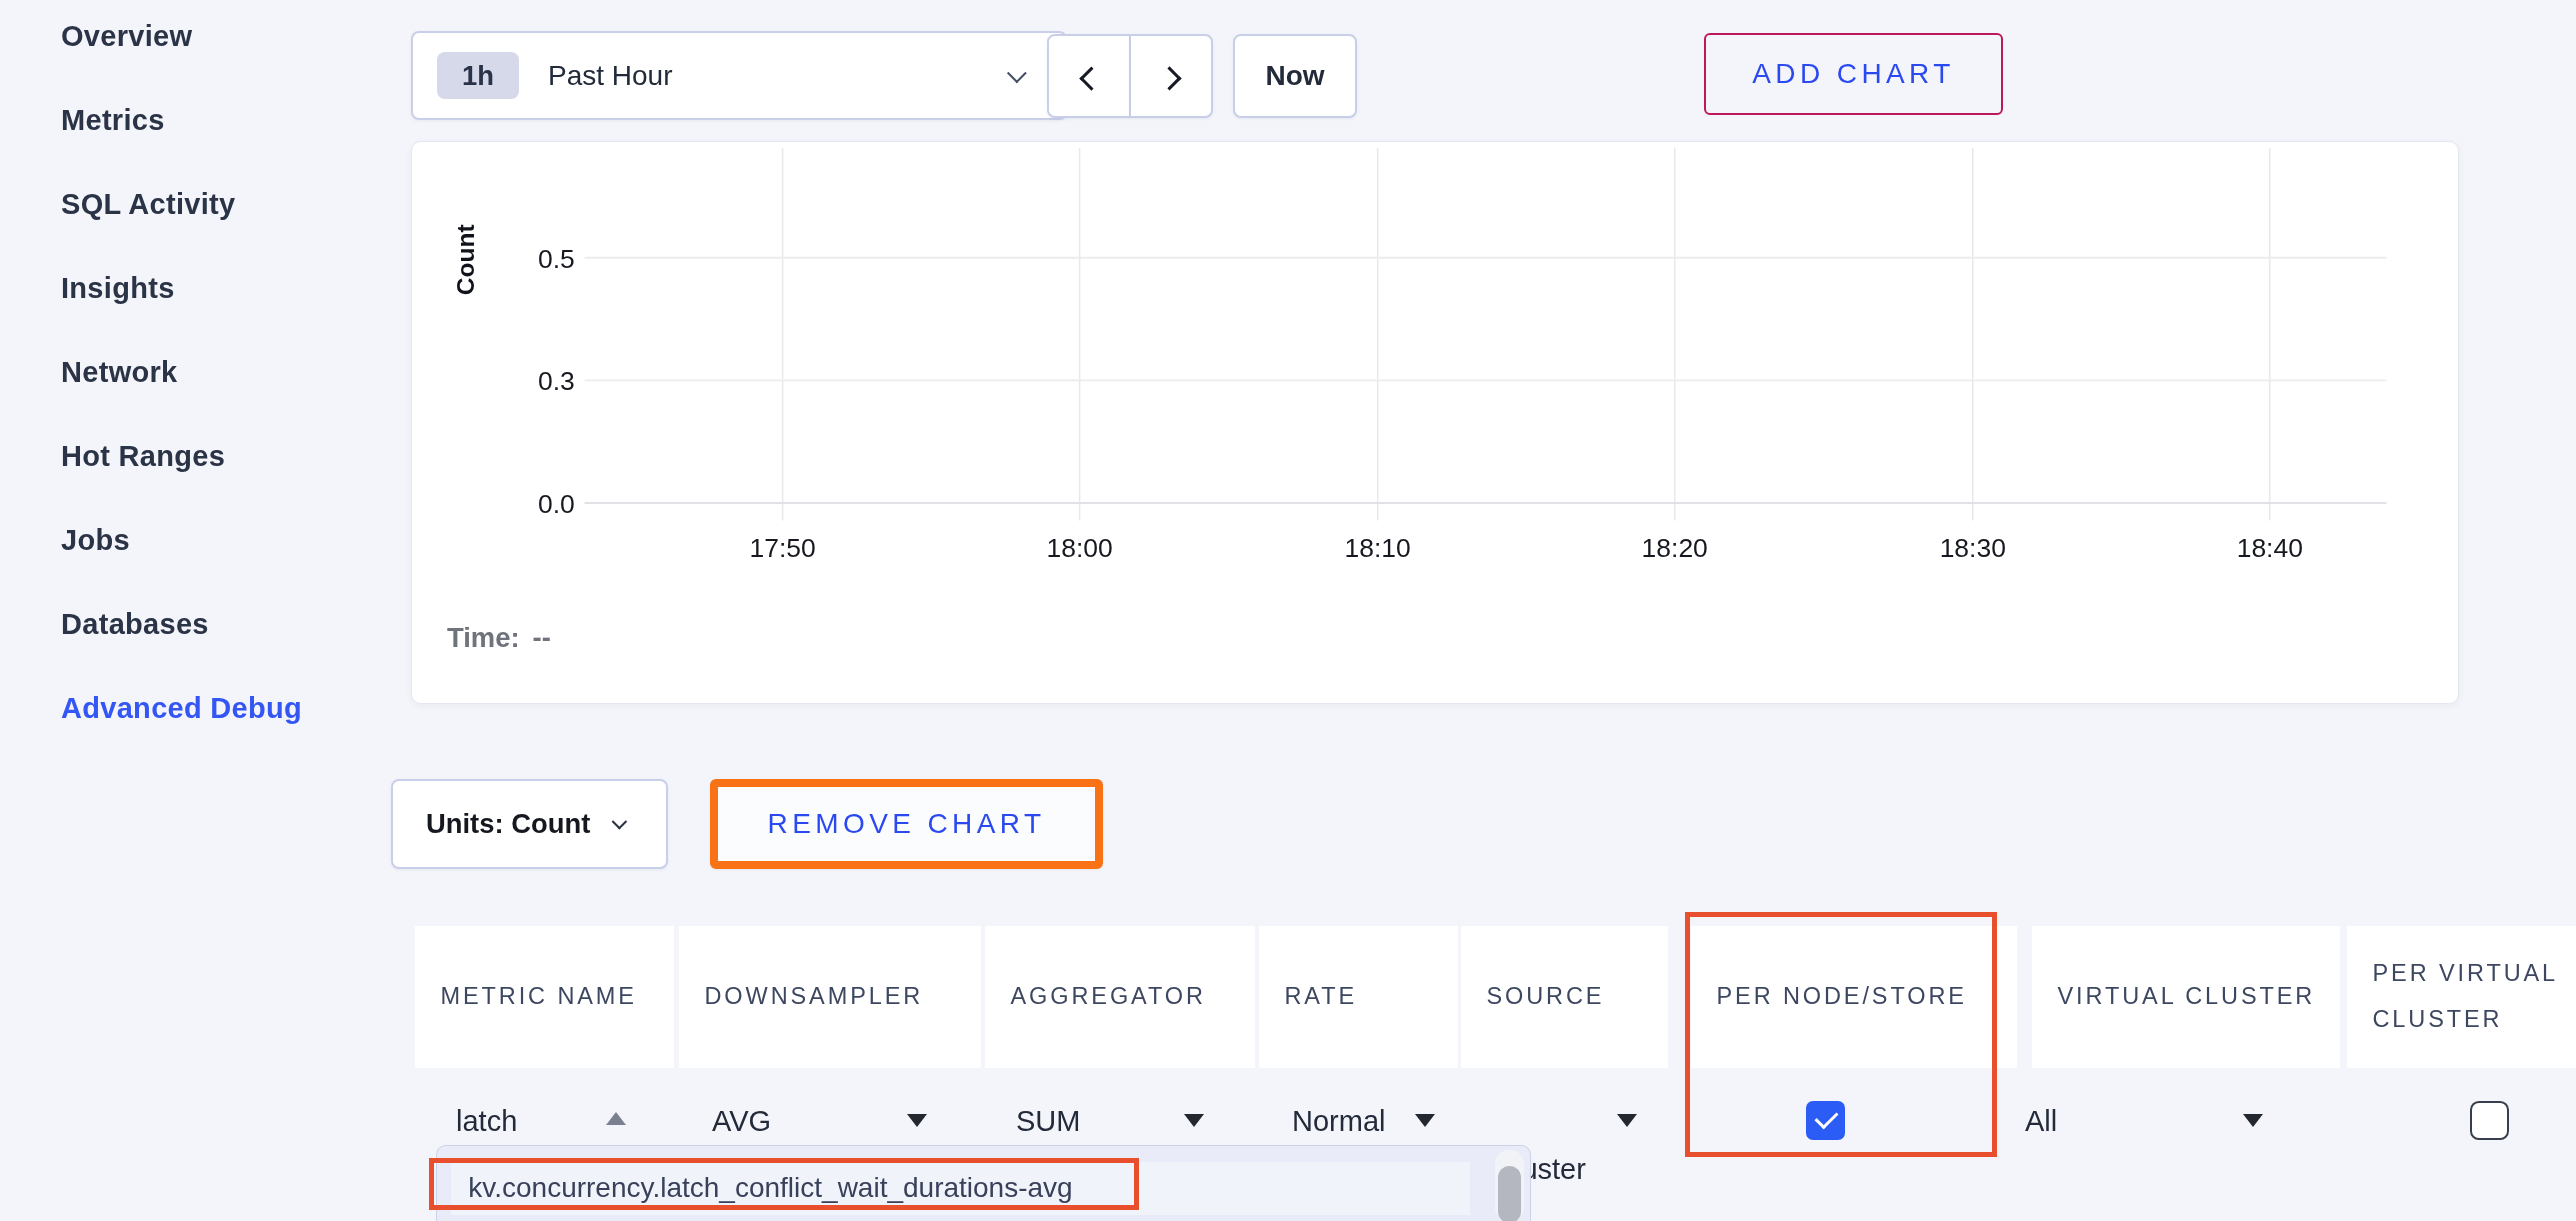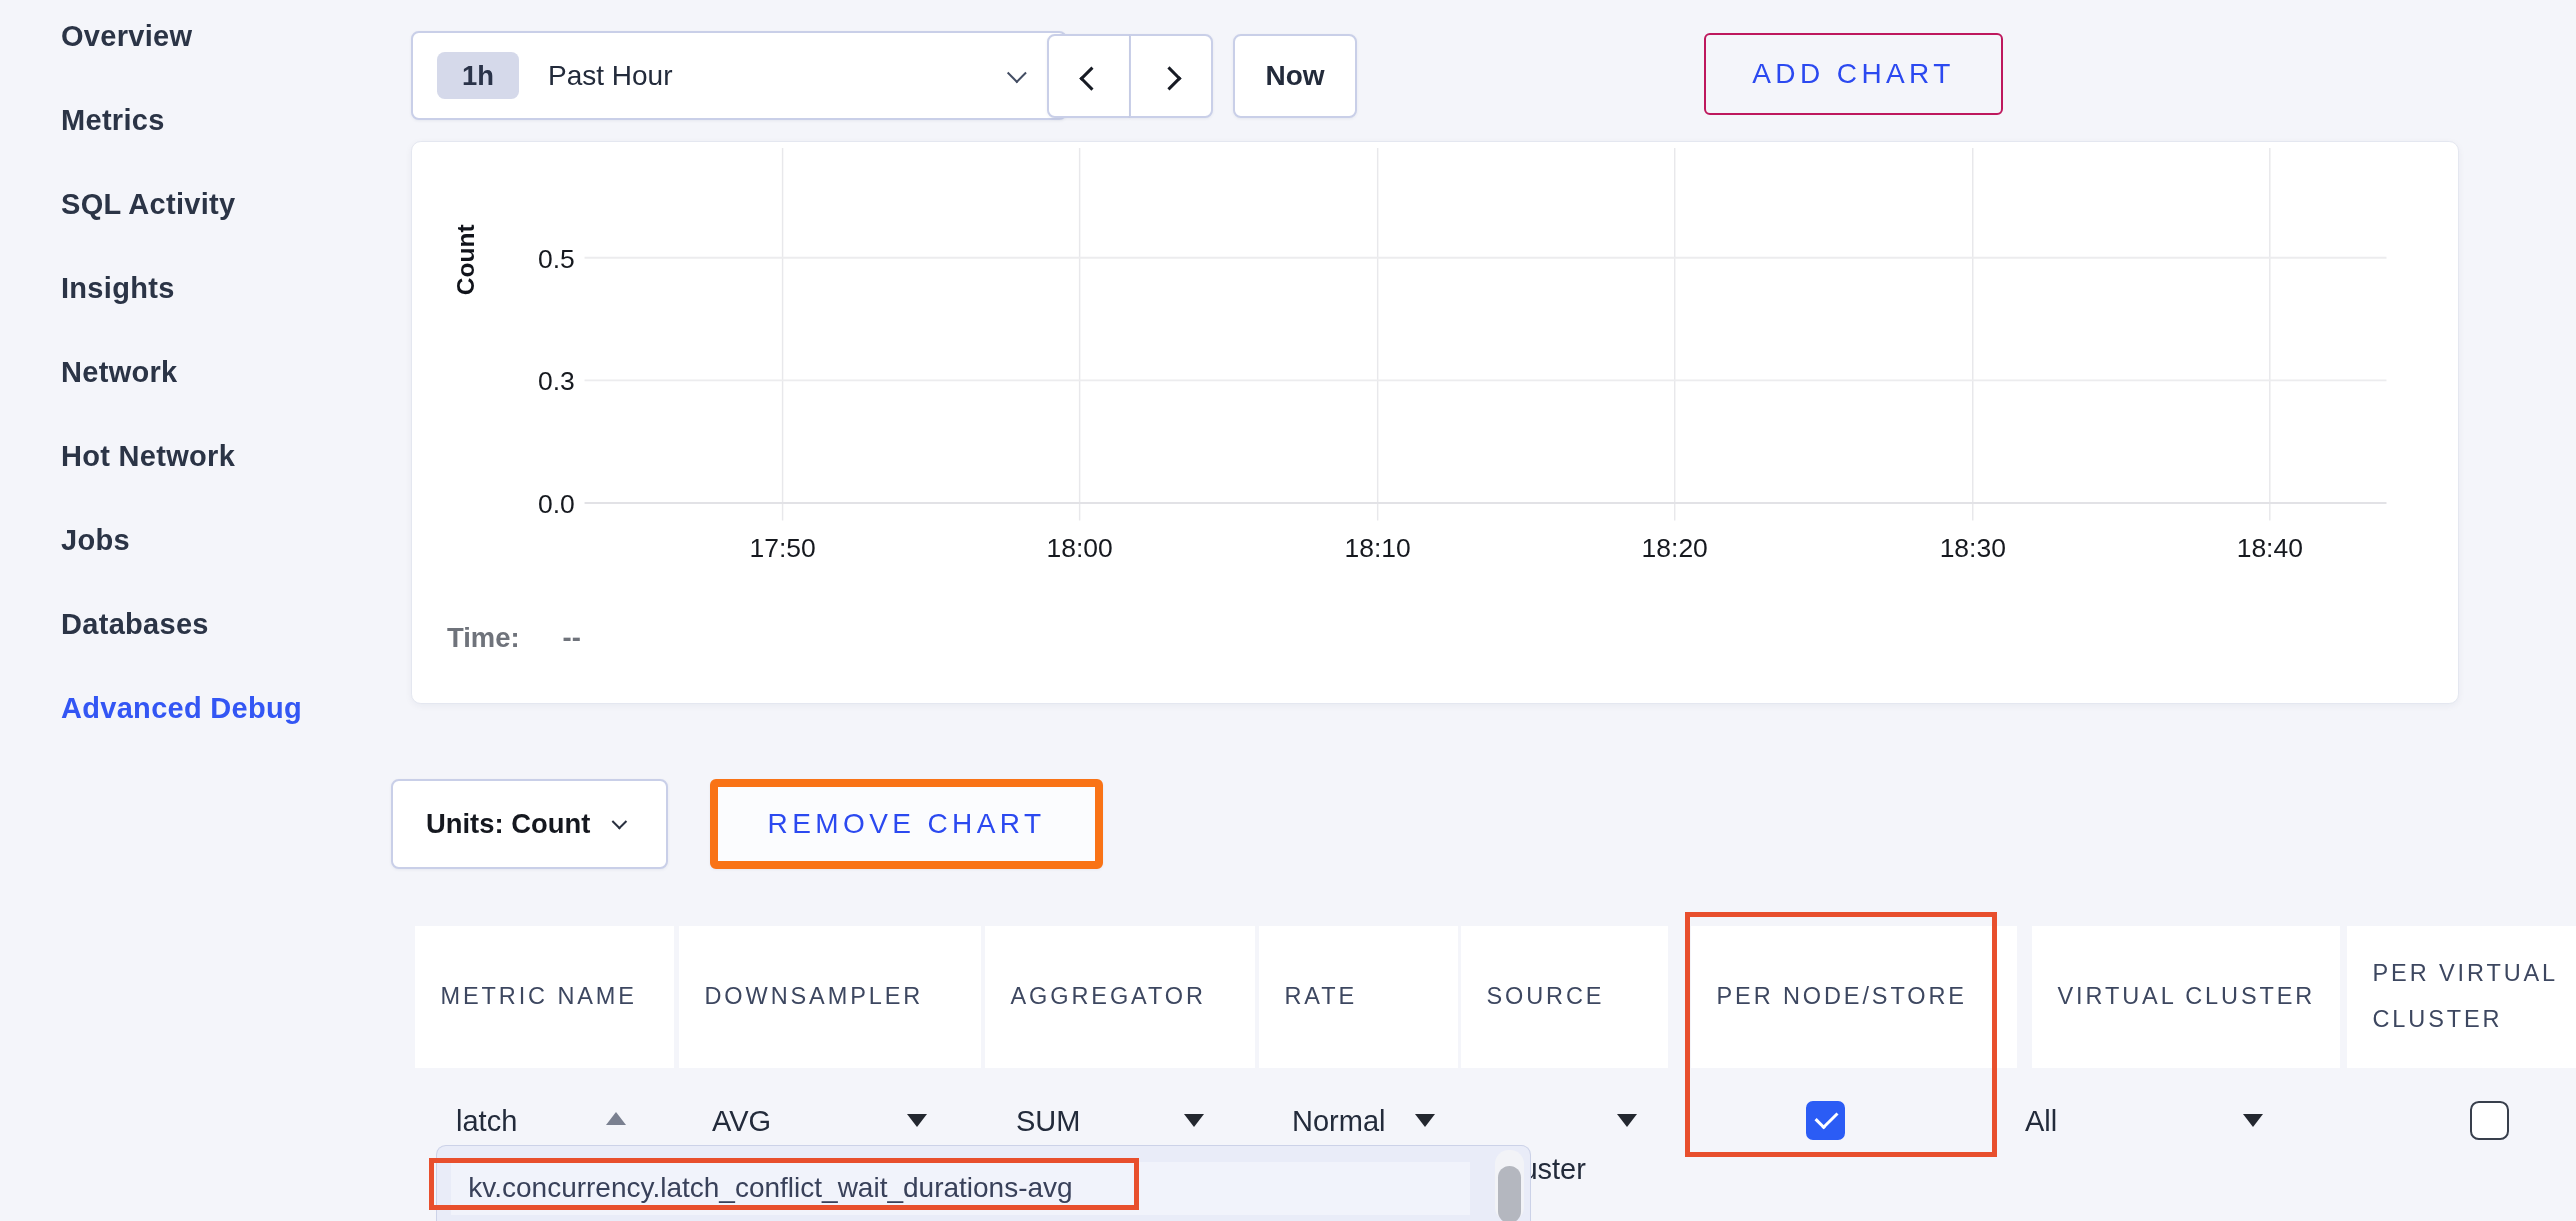--- a/index.html
+++ b/index.html
@@ -58,21 +58,21 @@
   }
 
   
   .chart-card {
     position:absolute; left:411px; top:141px; width:2048px; height:563px;
     background:#fff; border:1px solid #e4e7f0; border-radius:9.8px;
     box-shadow:0 2px 7.8px rgba(20,30,80,.05);
   }
   .chart-card svg { position:absolute; left:0; top:0; }
   .chart-tooltip {
-    position:absolute; left:35px; top:480px; display:flex; gap:43px;
+    position:absolute; left:35px; top:480px; display:flex; gap:13px;
     font-size:27.4px; font-weight:700; color:#6f737b;
   }
 
   
   .units-btn { left:391px; top:779px; width:277px; height:90px; padding-left:33px; cursor:pointer;
     font-size:27.4px; font-weight:700; color:#15181f; }
   .units-btn .chev-down { width:10.8px; height:10.8px; margin-left:23.5px; border-color:#2a3140; border-width:2.5px; border-style:none solid solid none; }
   .remove-chart-btn {
     position:absolute; left:710px; top:779px; width:393px; height:90px;
     border:8px solid #f97316; border-radius:5.9px; background:#fbfcfe;
@@ -125,21 +125,21 @@
 
 <div class="page">
 
   <nav class="sidebar">
     <ul id="sidebar-list">
         <li>Overview</li>
         <li>Metrics</li>
         <li>SQL Activity</li>
         <li>Insights</li>
         <li>Network</li>
-        <li>Hot Network</li>
+        <li>Hot Ranges</li>
         <li>Jobs</li>
         <li>Databases</li>
         <li class="active">Advanced Debug</li>
       </ul>
   </nav>
 
   <div class="btnish time-picker">
     <span class="range-badge">1h</span>
     <span class="range-label">Past Hour</span>
     <span class="chev-down"></span>

